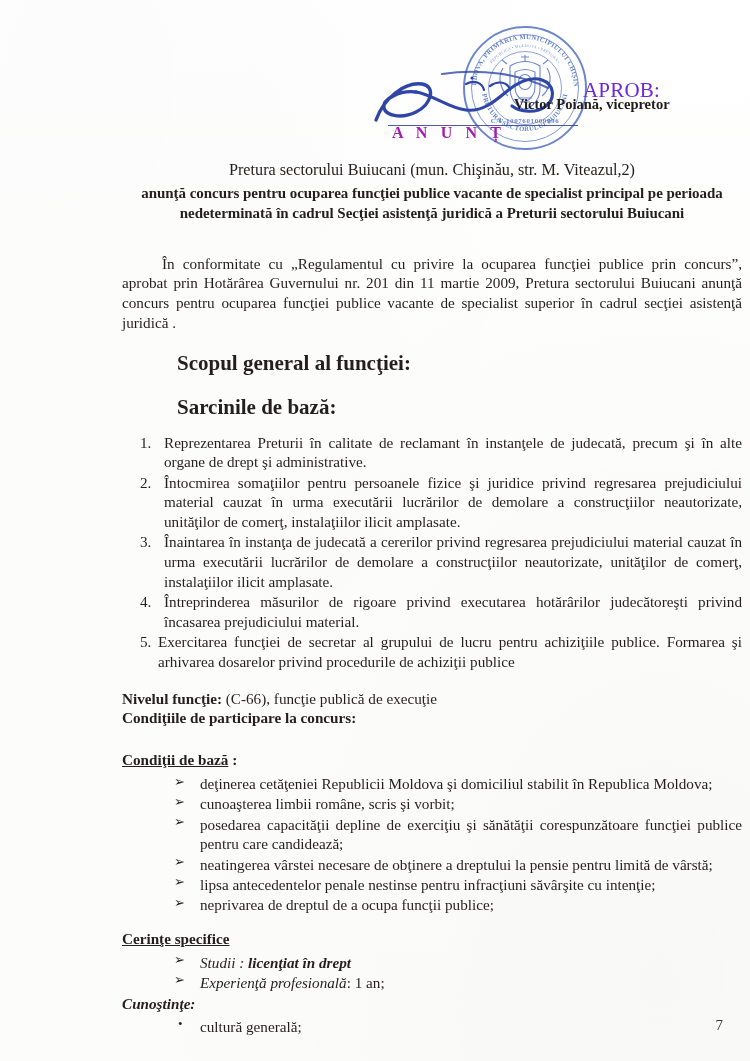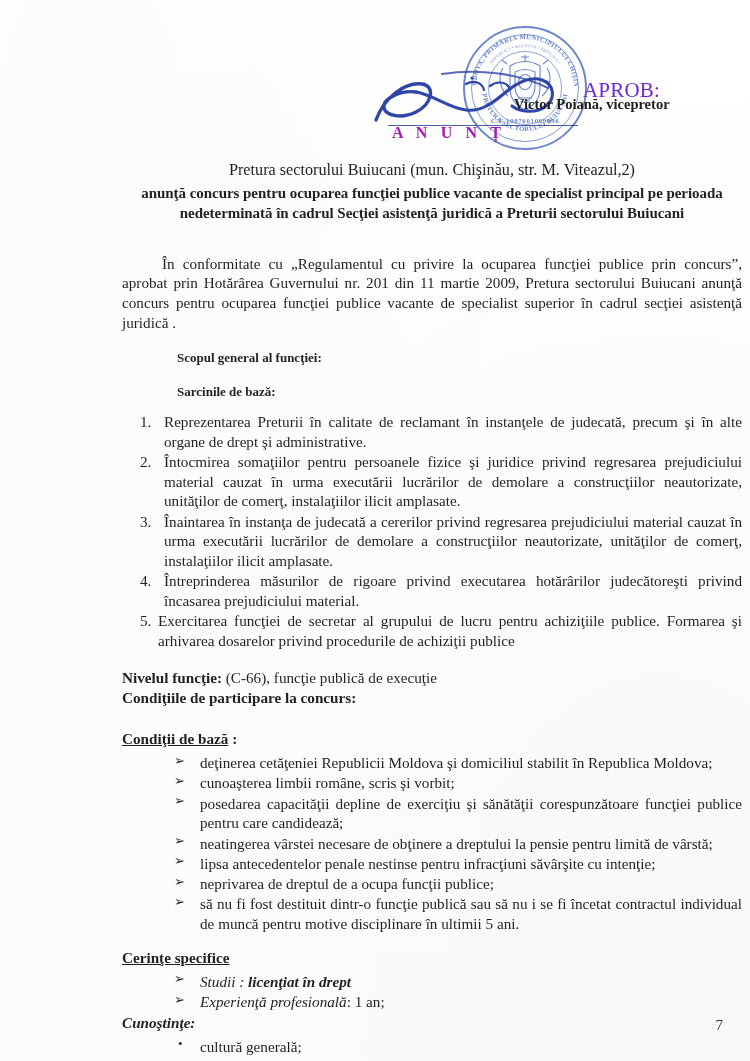--- a/index.html
+++ b/index.html
@@ -148,21 +148,21 @@
 
   .para {
     margin-top: 30px;
     text-indent: 40px;
   }
   .para.no-indent { text-indent: 0; }
 
   .section-head {
     margin-top: 17px;
     font-weight: bold;
-    font-size: 13px;
+    font-size: 21px;
     padding-left: 55px;
   }
 
   
   ol.tasks {
     margin: 11px 0 0 0;
     padding-left: 0;
     list-style: none;
     counter-reset: taskno;
   }
@@ -336,21 +336,20 @@
 
     <div class="cond-head"><span>Condiţii de bază</span><span style="text-decoration:none;"> :</span></div>
 
     <ul class="arrows">
       <li>deţinerea cetăţeniei Republicii Moldova şi domiciliul stabilit în Republica Moldova;</li>
       <li>cunoaşterea limbii române,  scris şi vorbit;</li>
       <li>posedarea capacităţii depline de exerciţiu şi sănătăţii corespunzătoare funcţiei publice pentru care candidează;</li>
       <li>neatingerea vârstei necesare de obţinere a dreptului la pensie pentru limită de vârstă;</li>
       <li>lipsa antecedentelor penale nestinse pentru infracţiuni săvârşite cu intenţie;</li>
       <li>neprivarea de dreptul de a ocupa funcţii publice;</li>
-      <li>să nu fi fost destituit dintr-o funcţie publică sau să nu i se fi încetat contractul individual de muncă pentru motive disciplinare în ultimii 5 ani.</li>
     </ul>
 
     <div class="sub-head"><span class="u">Cerinţe specifice</span></div>
 
     <ul class="arrows">
       <li><span class="ital">Studii :</span><span class="bold-ital"> licenţiat în drept</span></li>
       <li><span class="ital">Experienţă profesională</span><span>: 1 an;</span></li>
     </ul>
 
     <div class="sub-head" style="margin-top:1px;"><span class="bi">Cunoştinţe:</span></div>

